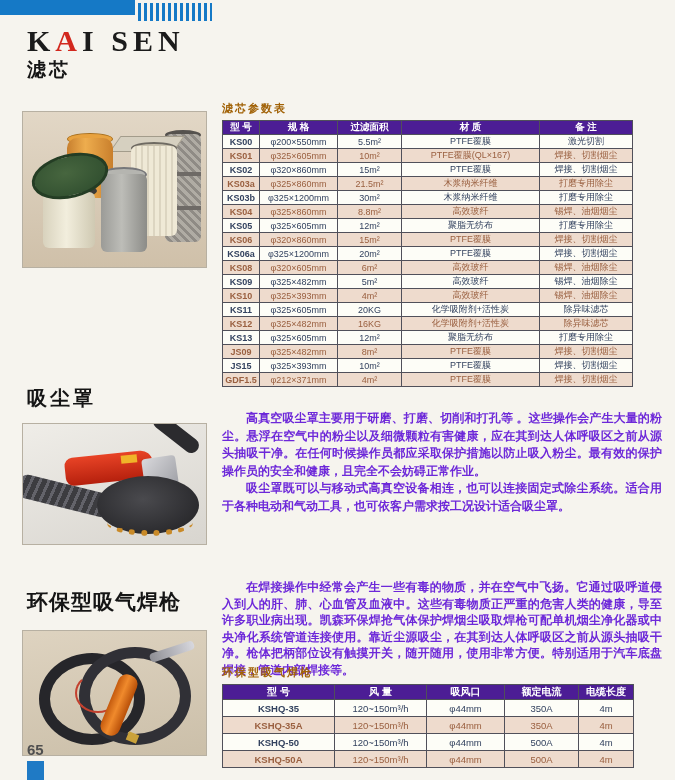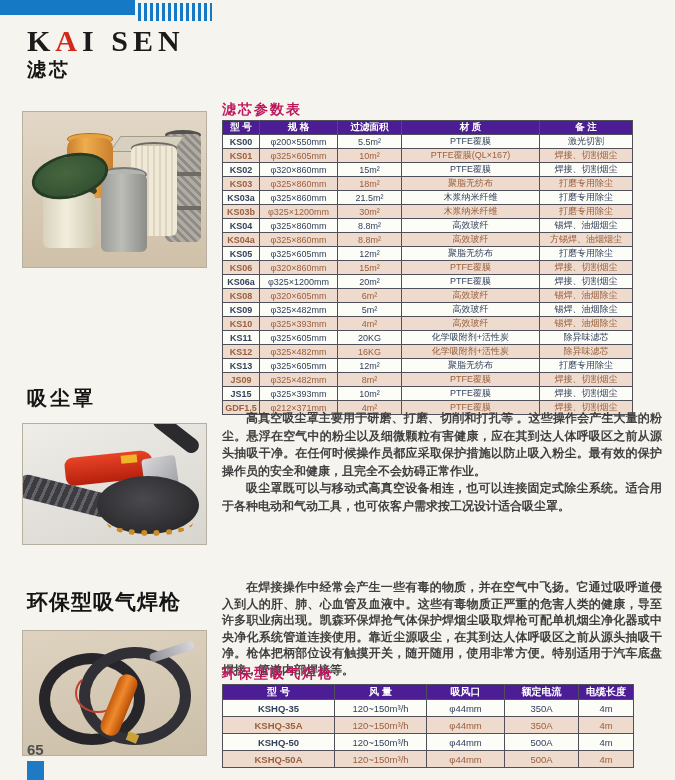--- a/index.html
+++ b/index.html
@@ -28,21 +28,21 @@
   
   .sec-h {
     color:#151515; font-weight:900; letter-spacing:3px;
     font-family:"DejaVu Sans","Liberation Sans",sans-serif;
   }
   .h-filter { left:27px; top:57px;  font-size:19px; }
   .h-hood   { left:27px; top:385px; font-size:20px; }
   .h-torch  { left:27px; top:588px; font-size:21px; letter-spacing:1px; }
 
   .tbl-title {
-    color:#be185d; font-weight:bold; font-size:14px; letter-spacing:2px;
+    color:#a16207; font-weight:bold; font-size:11px; letter-spacing:2px;
   }
   .t1-title { left:222px; top:101px; }
   .t2-title { left:222px; top:665px; }
 
   
   table { border-collapse: collapse; table-layout: fixed; }
   th, td {
     border:1px solid #50505a;
     text-align:center; vertical-align:middle;
     overflow:hidden; white-space:nowrap;
@@ -67,21 +67,21 @@
   .t2 td { height:17px; font-size:9.5px; }
   .t2 th:nth-child(1), .t2 td:nth-child(1) { width:112px; }
   .t2 th:nth-child(2), .t2 td:nth-child(2) { width:92px; }
   .t2 th:nth-child(3), .t2 td:nth-child(3) { width:78px; }
   .t2 th:nth-child(4), .t2 td:nth-child(4) { width:74px;margin-left:38px; }
 
   
   .para-block { width:440px; }
   .para-block p {
     font-size:12px; line-height:17.5px; font-weight:700;
-    color:#404040; text-indent:2em; text-align:justify;
+    color:#6d28d9; text-indent:2em; text-align:justify;
   }
   .hood-paras  { left:222px; top:410px; }
   .torch-paras { left:222px; top:566px; }
   .torch-paras p { line-height:16.5px;margin-top:13px; }
 
   
   .photo { border:1px solid #b7b0a2; overflow:hidden; }
   .photo > div { position:absolute; }
 
   .filter-photo { left:22px; top:111px; width:185px; height:157px;
@@ -197,53 +197,39 @@
         <td>焊接、切割烟尘</td>
       </tr>
       <tr>
         <td>KS02</td>
         <td>φ320×860mm</td>
         <td>15m²</td>
         <td>PTFE覆膜</td>
         <td>焊接、切割烟尘</td>
       </tr>
       <tr>
-        <td>KS03</td>
-        <td>φ325×860mm</td>
-        <td>18m²</td>
-        <td>聚脂无纺布</td>
-        <td>打磨专用除尘</td>
-      </tr>
-      <tr>
         <td>KS03a</td>
         <td>φ325×860mm</td>
         <td>21.5m²</td>
         <td>木浆纳米纤维</td>
         <td>打磨专用除尘</td>
       </tr>
       <tr>
         <td>KS03b</td>
         <td>φ325×1200mm</td>
         <td>30m²</td>
         <td>木浆纳米纤维</td>
         <td>打磨专用除尘</td>
       </tr>
       <tr>
         <td>KS04</td>
         <td>φ325×860mm</td>
         <td>8.8m²</td>
         <td>高效玻纤</td>
         <td>锡焊、油烟烟尘</td>
-      </tr>
-      <tr>
-        <td>KS04a</td>
-        <td>φ325×860mm</td>
-        <td>8.8m²</td>
-        <td>高效玻纤</td>
-        <td>方锡焊、油烟烟尘</td>
       </tr>
       <tr>
         <td>KS05</td>
         <td>φ325×605mm</td>
         <td>12m²</td>
         <td>聚脂无纺布</td>
         <td>打磨专用除尘</td>
       </tr>
       <tr>
         <td>KS06</td>

